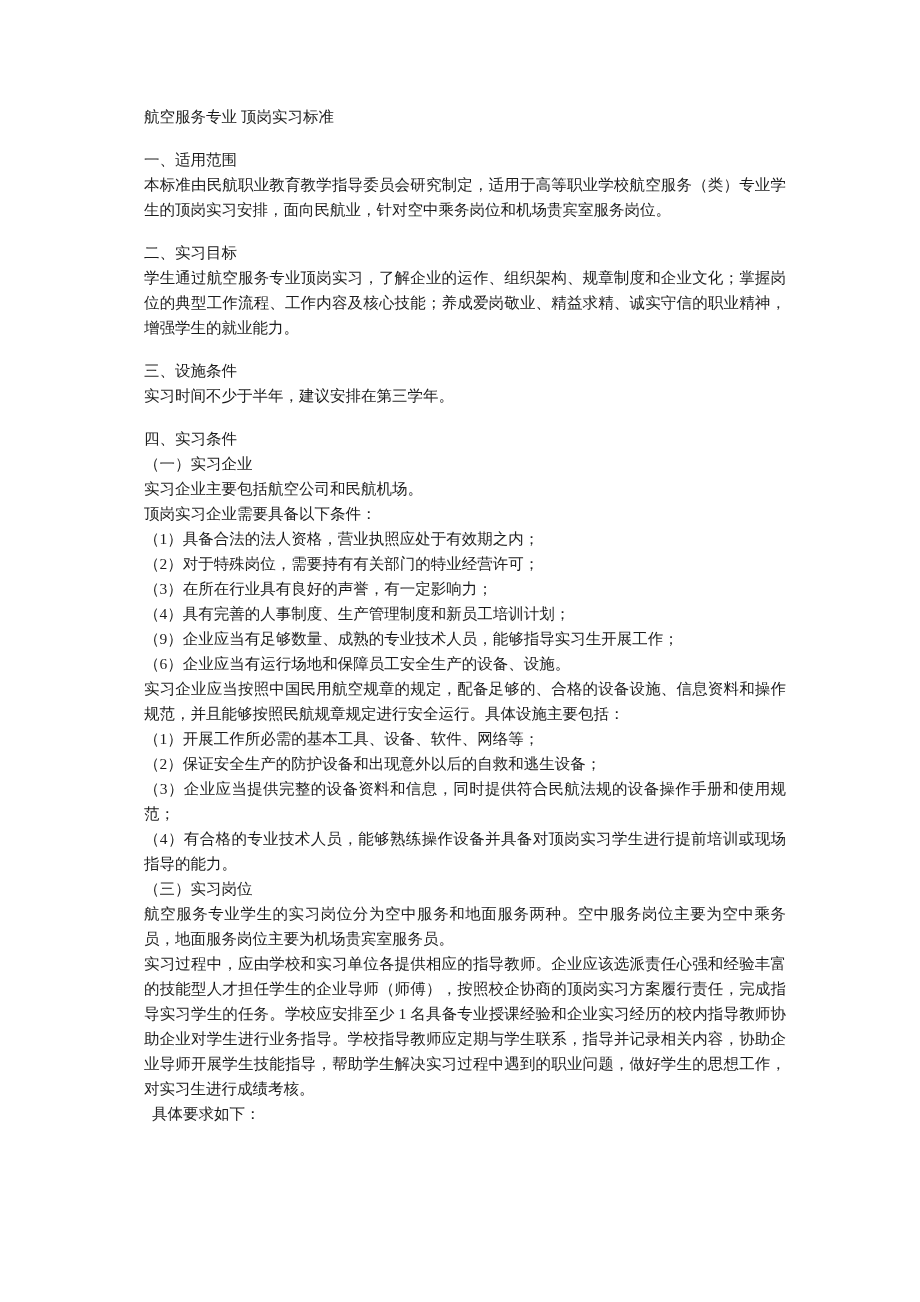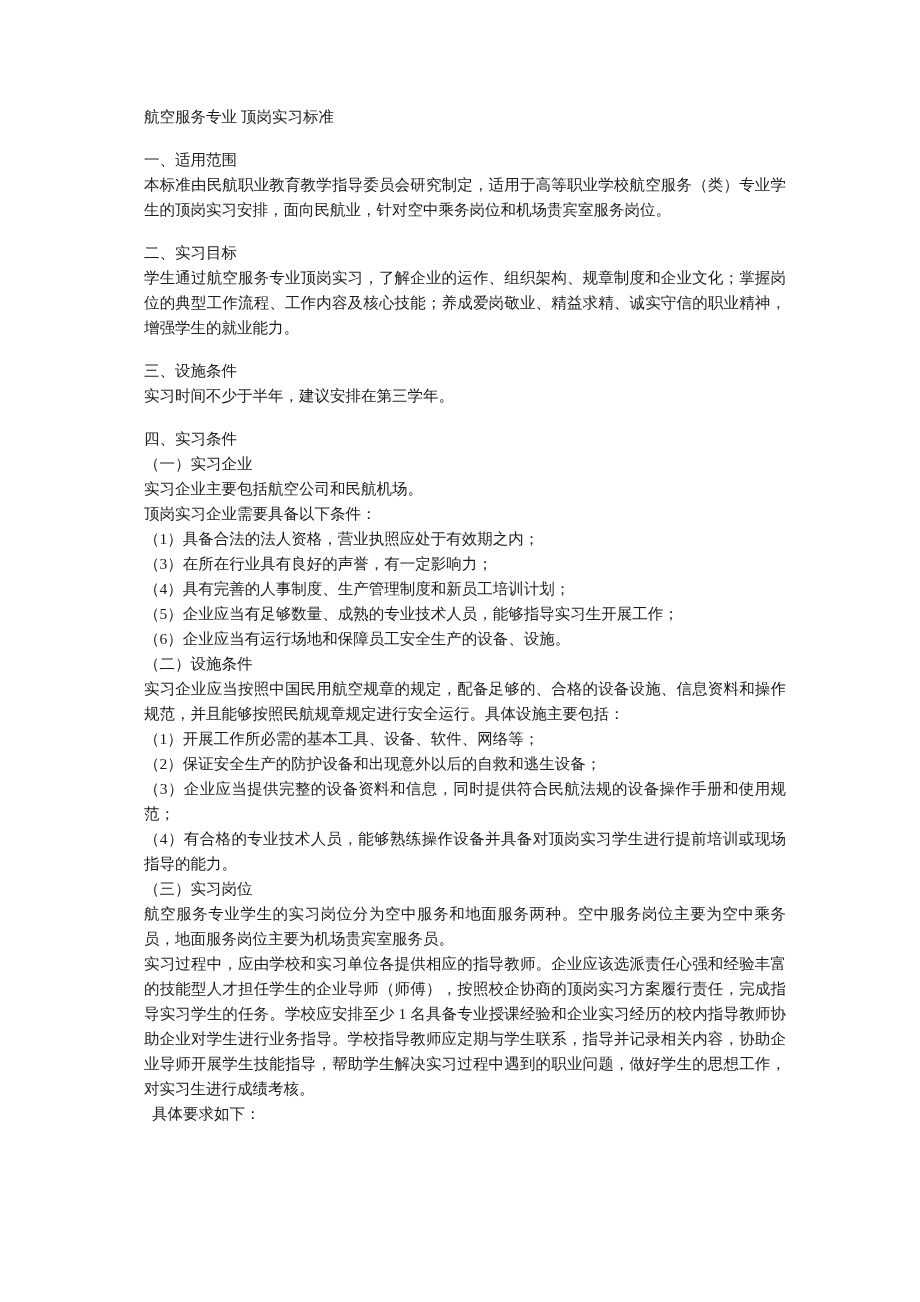--- a/index.html
+++ b/index.html
@@ -49,25 +49,25 @@
       <p class="doc-line">学生通过航空服务专业顶岗实习，了解企业的运作、组织架构、规章制度和企业文化；掌握岗位的典型工作流程、工作内容及核心技能；养成爱岗敬业、精益求精、诚实守信的职业精神，增强学生的就业能力。</p>
       <div class="doc-gap"></div>
       <p class="doc-line">三、设施条件</p>
       <p class="doc-line">实习时间不少于半年，建议安排在第三学年。</p>
       <div class="doc-gap"></div>
       <p class="doc-line">四、实习条件</p>
       <p class="doc-line">（一）实习企业</p>
       <p class="doc-line">实习企业主要包括航空公司和民航机场。</p>
       <p class="doc-line">顶岗实习企业需要具备以下条件：</p>
       <p class="doc-line">（1）具备合法的法人资格，营业执照应处于有效期之内；</p>
+      <p class="doc-line">（2）对于特殊岗位，需要持有有关部门的特业经营许可；</p>
       <p class="doc-line">（3）在所在行业具有良好的声誉，有一定影响力；</p>
       <p class="doc-line">（4）具有完善的人事制度、生产管理制度和新员工培训计划；</p>
-      <p class="doc-line">（5）企业应当有足够数量、成熟的专业技术人员，能够指导实习生开展工作；</p>
+      <p class="doc-line">（9）企业应当有足够数量、成熟的专业技术人员，能够指导实习生开展工作；</p>
       <p class="doc-line">（6）企业应当有运行场地和保障员工安全生产的设备、设施。</p>
-      <p class="doc-line">（二）设施条件</p>
       <p class="doc-line">实习企业应当按照中国民用航空规章的规定，配备足够的、合格的设备设施、信息资料和操作规范，并且能够按照民航规章规定进行安全运行。具体设施主要包括：</p>
       <p class="doc-line">（1）开展工作所必需的基本工具、设备、软件、网络等；</p>
       <p class="doc-line">（2）保证安全生产的防护设备和出现意外以后的自救和逃生设备；</p>
       <p class="doc-line">（3）企业应当提供完整的设备资料和信息，同时提供符合民航法规的设备操作手册和使用规范；</p>
       <p class="doc-line">（4）有合格的专业技术人员，能够熟练操作设备并具备对顶岗实习学生进行提前培训或现场指导的能力。</p>
       <p class="doc-line">（三）实习岗位</p>
       <p class="doc-line">航空服务专业学生的实习岗位分为空中服务和地面服务两种。空中服务岗位主要为空中乘务员，地面服务岗位主要为机场贵宾室服务员。</p>
       <p class="doc-line">实习过程中，应由学校和实习单位各提供相应的指导教师。企业应该选派责任心强和经验丰富的技能型人才担任学生的企业导师（师傅），按照校企协商的顶岗实习方案履行责任，完成指导实习学生的任务。学校应安排至少 1 名具备专业授课经验和企业实习经历的校内指导教师协助企业对学生进行业务指导。学校指导教师应定期与学生联系，指导并记录相关内容，协助企业导师开展学生技能指导，帮助学生解决实习过程中遇到的职业问题，做好学生的思想工作，对实习生进行成绩考核。</p>
       <p class="doc-line indent-1">具体要求如下：</p>
     </div>

